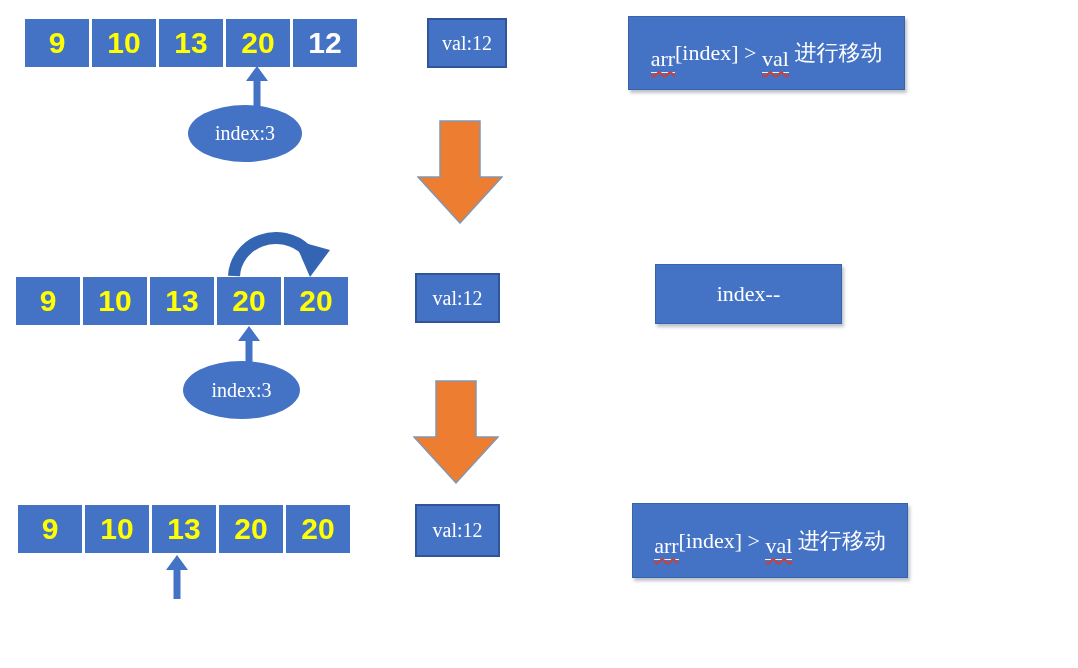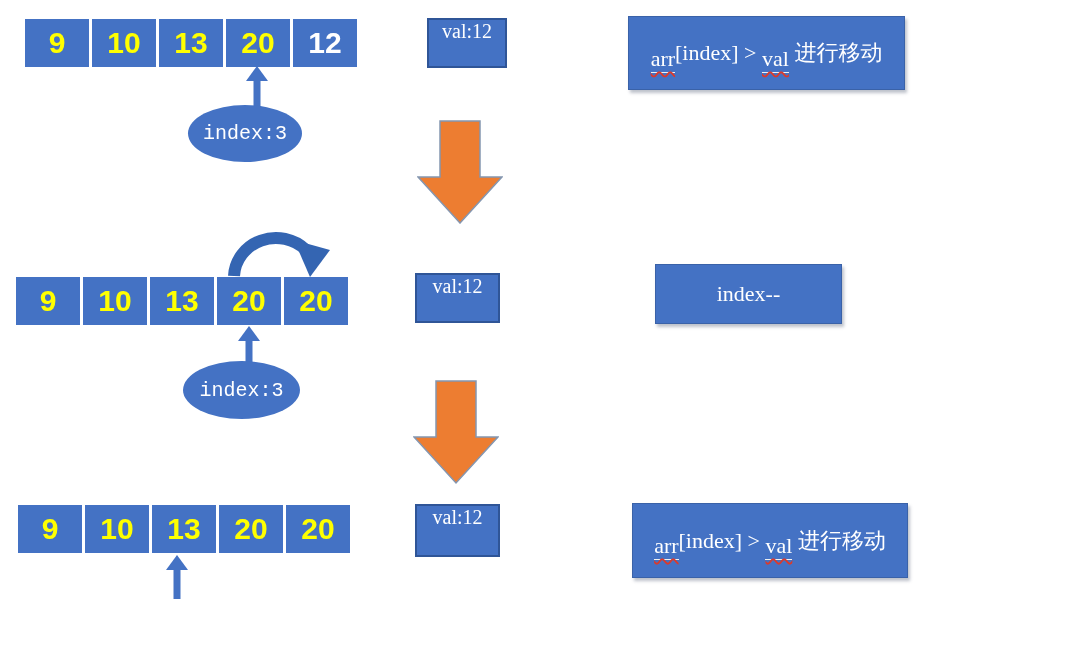--- a/index.html
+++ b/index.html
@@ -10,25 +10,25 @@
   .array{position:absolute;display:flex;gap:3px;}
   .cell{
     width:64px;height:48px;background:#4472C4;color:#FFFF00;
     display:flex;align-items:center;justify-content:center;
     font-family:"Liberation Sans", sans-serif;font-weight:bold;font-size:30px;
   }
   .cell.white{color:#FFFFFF;}
   .ellipse{
     position:absolute;background:#4472C4;border-radius:50%;
     display:flex;align-items:center;justify-content:center;
-    color:#FFFFFF;font-size:20px;font-family:Liberation Mono, monospace;
+    color:#FFFFFF;font-size:20px;
   }
   .valbox{
     position:absolute;background:#4472C4;border:2px solid #2F5597;
-    display:flex;justify-content:center;
+    display:flex;align-items:center;justify-content:center;
     color:#FFFFFF;font-size:20px;box-sizing:border-box;
   }
   .notebox{
     position:absolute;background:#4472C4;border:1px solid #3a62a8;
     display:flex;align-items:center;justify-content:center;
     color:#FFFFFF;font-size:22px;box-sizing:border-box;
     box-shadow:2px 3px 3px rgba(110,120,140,.45);
     white-space:pre;
   }
   .sp{

